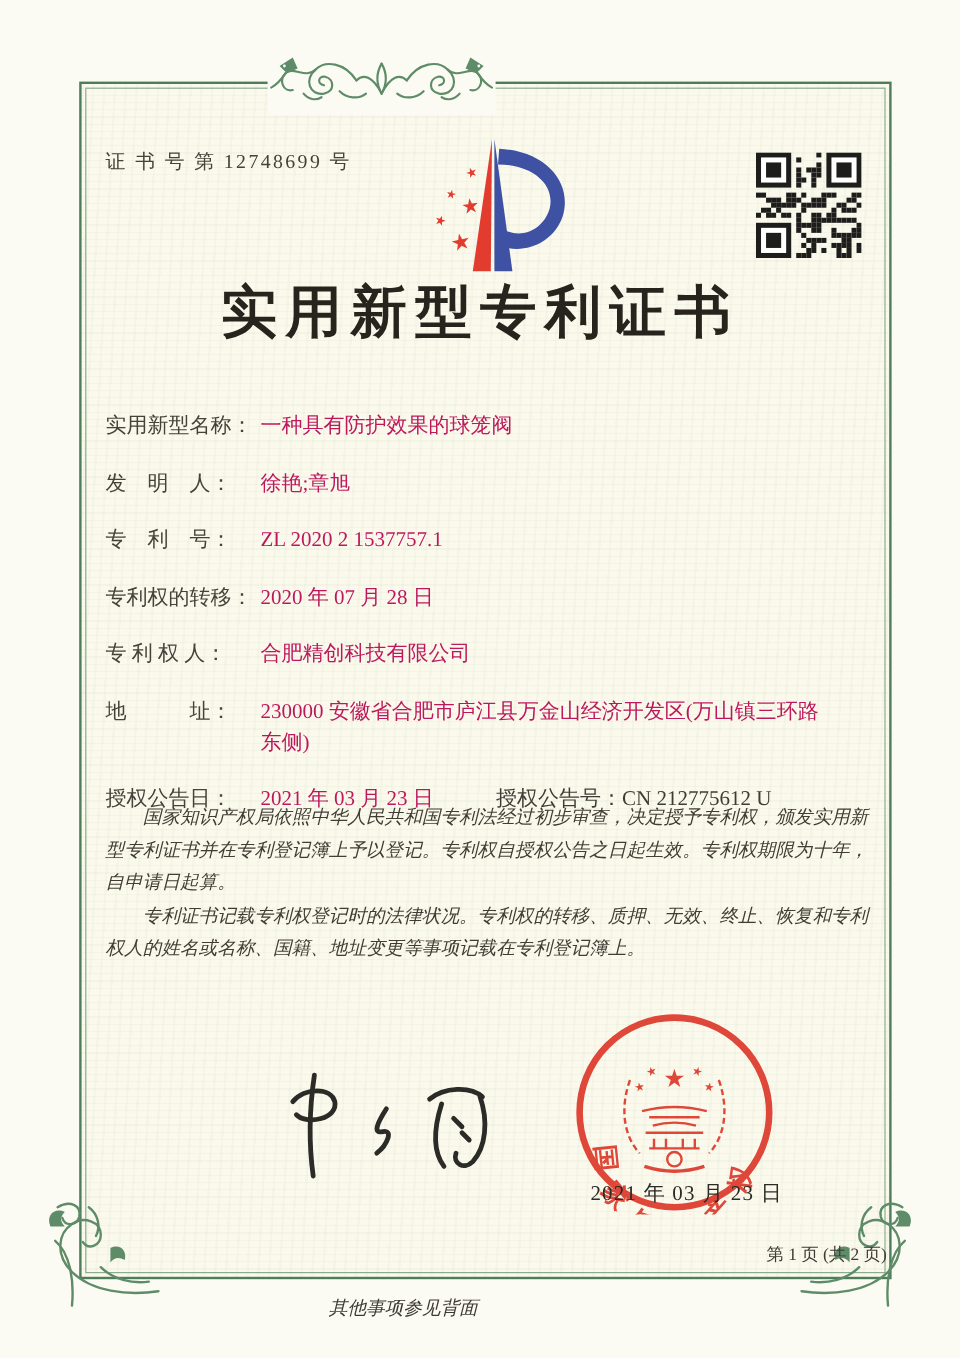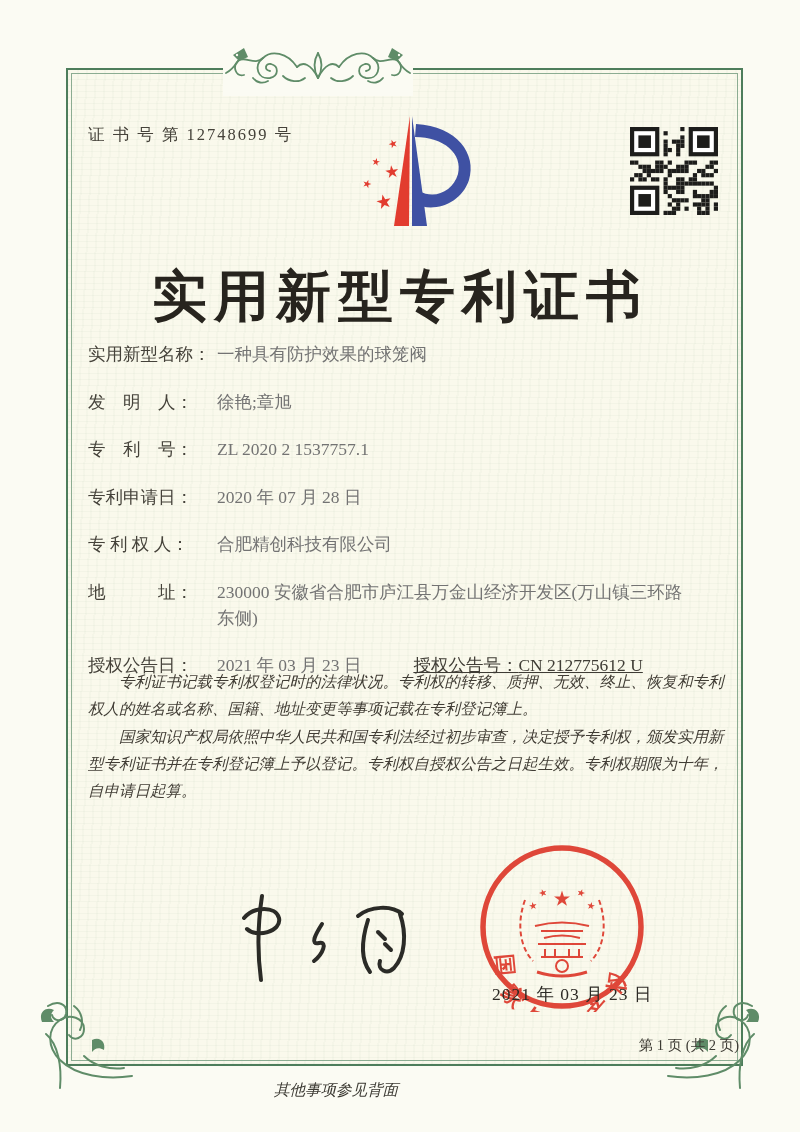--- a/index.html
+++ b/index.html
@@ -23,31 +23,31 @@
   
   .ornament{position:absolute;background:#fbfbf3;}
   #orn-top{left:223px;top:42px;width:190px;height:54px;}
   #orn-bl{left:38px;top:996px;width:96px;height:96px;background:transparent;}
   #orn-br{left:666px;top:996px;width:96px;height:96px;background:transparent;transform:scaleX(-1);}
   
   .cert-no{position:absolute;left:88px;top:124px;font-size:16.5px;letter-spacing:2px;color:#45423a;white-space:pre;}
   .logo{position:absolute;left:336px;top:110px;width:152px;height:126px;}
   .qr{position:absolute;left:630px;top:127px;width:88px;height:88px;}
   .title{
-    position:absolute;left:0;top:260px;width:800px;text-align:center;
-    font-size:55px;font-weight:700;letter-spacing:7px;color:#27241e;
+    position:absolute;left:0;top:229px;width:800px;text-align:center;
+    font-size:47px;font-weight:700;letter-spacing:7px;color:#27241e;
   }
   
   .fields{position:absolute;left:88px;top:341px;width:630px;font-size:17.5px;line-height:26px;}
   .frow{margin-bottom:21.5px;}
   .flabel{display:inline-block;width:129px;white-space:pre;vertical-align:top;color:#45423a;}
-  .fvalue{display:inline-block;vertical-align:top;color:#737373;}
+  .fvalue{display:inline-block;vertical-align:top;color:#be185d;}
   .fvalue.addr{width:470px;}
   .frow.double{display:flex;}
-  .fgroup2{margin-left:52px;text-decoration:underline;}
+  .fgroup2{margin-left:52px;}
   
   .paras{position:absolute;left:88px;top:668px;width:640px;font-size:15.5px;line-height:27px;
          font-style:italic;color:#413d35;}
   .paras p{margin:0 0 1px 0;text-indent:2em;}
   
   .official{position:absolute;left:88px;top:918px;font-family:"Liberation Sans","DejaVu Sans",sans-serif;
             font-size:17.5px;letter-spacing:2px;line-height:34px;color:#2f2d29;}
   .signature{position:absolute;left:210px;top:882px;width:230px;height:110px;}
   
   .seal{position:absolute;left:477px;top:842px;width:170px;height:170px;opacity:.93;}
@@ -285,41 +285,41 @@
     <div class="frow">
       <span class="flabel">实用新型名称：</span><span class="fvalue">一种具有防护效果的球笼阀</span>
     </div>
     <div class="frow">
       <span class="flabel">发　明　人：</span><span class="fvalue">徐艳;章旭</span>
     </div>
     <div class="frow">
       <span class="flabel">专　利　号：</span><span class="fvalue">ZL 2020 2 1537757.1</span>
     </div>
     <div class="frow">
-      <span class="flabel">专利申请日：</span><span class="fvalue">2020 年 07 月 28 日</span>
+      <span class="flabel">专利权的转移：</span><span class="fvalue">2020 年 07 月 28 日</span>
     </div>
     <div class="frow">
       <span class="flabel">专 利 权 人：</span><span class="fvalue">合肥精创科技有限公司</span>
     </div>
     <div class="frow">
       <span class="flabel">地　　　址：</span><span class="fvalue addr">230000 安徽省合肥市庐江县万金山经济开发区(万山镇三环路东侧)</span>
     </div>
     <div class="frow double">
       <span>
         <span class="flabel">授权公告日：</span><span class="fvalue">2021 年 03 月 23 日</span>
       </span>
       <span class="fgroup2">
         <span>授权公告号：</span><span>CN 212775612 U</span>
       </span>
     </div>
   </div>
 
   <div class="paras">
+    <p>国家知识产权局依照中华人民共和国专利法经过初步审查，决定授予专利权，颁发实用新型专利证书并在专利登记簿上予以登记。专利权自授权公告之日起生效。专利权期限为十年，自申请日起算。</p>
     <p>专利证书记载专利权登记时的法律状况。专利权的转移、质押、无效、终止、恢复和专利权人的姓名或名称、国籍、地址变更等事项记载在专利登记簿上。</p>
-    <p>国家知识产权局依照中华人民共和国专利法经过初步审查，决定授予专利权，颁发实用新型专利证书并在专利登记簿上予以登记。专利权自授权公告之日起生效。专利权期限为十年，自申请日起算。</p>
   </div>
 
 
   <div class="signature">
     <svg viewBox="0 0 230 110" width="230" height="110">
       <g stroke="#2b2b27" stroke-width="4" fill="none" stroke-linecap="round" stroke-linejoin="round">
         <path d="M52,14 C49,34 46,62 51,98"></path>
         <path d="M34,36 C44,24 66,24 69,36 C72,50 46,56 37,47"></path>
         <path d="M112,42 C105,53 100,63 109,61 C118,59 113,72 104,79"></path>
         <path d="M148,34 C160,24 182,23 192,32"></path>

